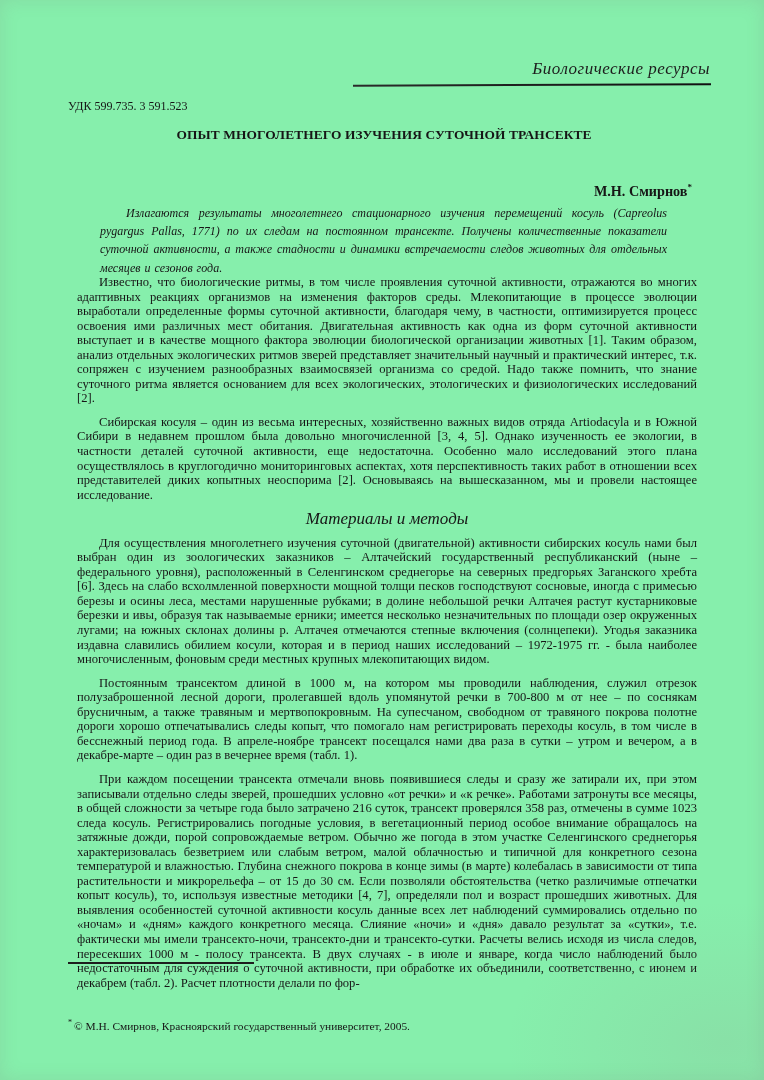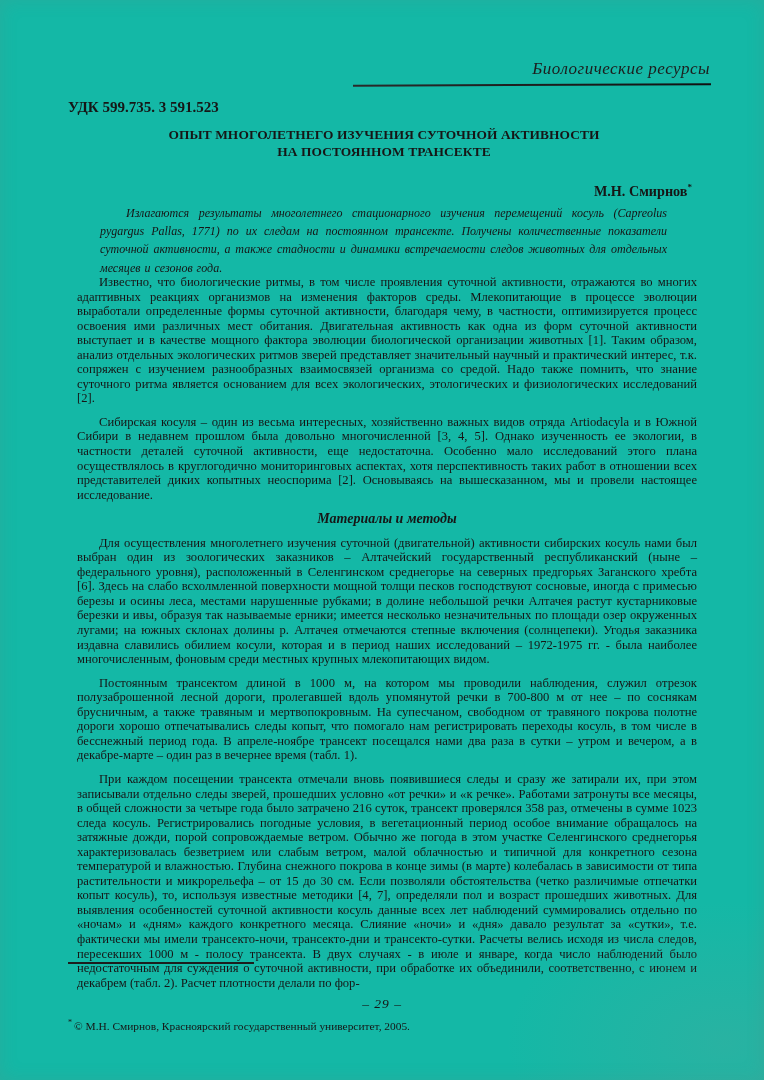--- a/index.html
+++ b/index.html
@@ -1,20 +1,20 @@
 <!DOCTYPE html>
 <html lang="ru"><head>
 <meta charset="utf-8">
 <style>
   html,body{margin:0;padding:0;background:#e9e9e7;}
   .page{
     position:relative;
     width:764px;height:1080px;
     margin:0 auto;
-    background:#14b8a6;
+    background:#86efac;
     color:#161616;
     font-family:"Liberation Serif","DejaVu Serif",serif;
     overflow:hidden;
     box-shadow:inset 0 0 18px rgba(120,120,115,0.18);
   }
   .page::after{
     content:"";position:absolute;right:0;bottom:0;width:260px;height:180px;
     background:radial-gradient(ellipse at 85% 80%, rgba(150,148,140,0.16), rgba(150,148,140,0) 70%);
     pointer-events:none;
   }
@@ -23,22 +23,21 @@
     font-style:italic;font-size:17px;letter-spacing:0.5px;
     color:#1d1d1d;
   }
   .header-rule{
     position:absolute;top:84px;left:353px;right:53px;height:2.2px;
     background:linear-gradient(to right,#2a2a2a,#111);
     transform:rotate(-0.25deg);
   }
   .udc{
     position:absolute;top:99px;left:68px;
-    font-size:15px;
-    font-weight:bold;
+    font-size:12px;
   }
   .title-block{
     position:absolute;top:127px;left:62px;width:644px;
     text-align:center;font-weight:bold;
     font-size:13.4px;line-height:16.6px;
     letter-spacing:0.1px;
   }
   .title-line{display:block;}
   .author-line{
     position:absolute;top:182px;right:72px;
@@ -53,22 +52,22 @@
   }
   .body-col{
     position:absolute;top:266px;left:68px;width:638px;
     font-size:12.6px;line-height:14.55px;
     text-align:justify;
   }
   .body-par{margin:9px;text-indent:22px;}
   .section-heading{
     margin:10px 0 0 0;
     text-align:center;
-    font-weight:bold;font-style:italic;
-    font-size:14px;line-height:14.55px;
+    font-weight:normal;font-style:italic;
+    font-size:17px;line-height:14.55px;
   }
   .footnote-rule{
     position:absolute;top:962px;left:68px;width:186px;height:2px;
     background:#1d1d1d;
   }
   .footnote{
     position:absolute;top:1018px;left:68px;width:600px;
     font-size:11.4px;
   }
   .footnote sup{font-size:8px;margin-right:2px;}
@@ -83,36 +82,34 @@
 
 <div class="page">
 
   <div class="journal-header">Биологические ресурсы</div>
 
   <div class="header-rule"></div>
 
   <div class="udc">УДК 599.735. 3 591.523</div>
 
   <div class="title-block">
-    <span class="title-line">ОПЫТ МНОГОЛЕТНЕГО ИЗУЧЕНИЯ СУТОЧНОЙ АКТИВНОСТИ</span>
-    <span class="title-line">НА ПОСТОЯННОМ ТРАНСЕКТЕ</span>
+    <span class="title-line">ОПЫТ МНОГОЛЕТНЕГО ИЗУЧЕНИЯ СУТОЧНОЙ ТРАНСЕКТЕ</span>
   </div>
 
   <div class="author-line"><span>М.Н. Смирнов</span><sup>*</sup></div>
 
   <div class="abstract">Излагаются результаты многолетнего стационарного изучения перемещений косуль (Capreolus pygargus Pallas, 1771) по их следам на постоянном трансекте. Получены количественные показатели суточной активности, а также стадности и динамики встречаемости следов животных для отдельных месяцев и сезонов года.</div>
 
   <div class="body-col">
     <p class="body-par">Известно, что биологические ритмы, в том числе проявления суточной активности, отражаются во многих адаптивных реакциях организмов на изменения факторов среды. Млекопитающие в процессе эволюции выработали определенные формы суточной активности, благодаря чему, в частности, оптимизируется процесс освоения ими различных мест обитания. Двигательная активность как одна из форм суточной активности выступает и в качестве мощного фактора эволюции биологической организации животных [1]. Таким образом, анализ отдельных экологических ритмов зверей представляет значительный научный и практический интерес, т.к. сопряжен с изучением разнообразных взаимосвязей организма со средой. Надо также помнить, что знание суточного ритма является основанием для всех экологических, этологических и физиологических исследований [2].</p>
     <p class="body-par">Сибирская косуля – один из весьма интересных, хозяйственно важных видов отряда Artiodacyla и в Южной Сибири в недавнем прошлом была довольно многочисленной [3, 4, 5]. Однако изученность ее экологии, в частности деталей суточной активности, еще недостаточна. Особенно мало исследований этого плана осуществлялось в круглогодично мониторинговых аспектах, хотя перспективность таких работ в отношении всех представителей диких копытных неоспорима [2]. Основываясь на вышесказанном, мы и провели настоящее исследование.</p>
     <p class="section-heading">Материалы и методы</p>
     <p class="body-par">Для осуществления многолетнего изучения суточной (двигательной) активности сибирских косуль нами был выбран один из зоологических заказников – Алтачейский государственный республиканский (ныне – федерального уровня), расположенный в Селенгинском среднегорье на северных предгорьях Заганского хребта [6]. Здесь на слабо всхолмленной поверхности мощной толщи песков господствуют сосновые, иногда с примесью березы и осины леса, местами нарушенные рубками; в долине небольшой речки Алтачея растут кустарниковые березки и ивы, образуя так называемые ерники; имеется несколько незначительных по площади озер окруженных лугами; на южных склонах долины р. Алтачея отмечаются степные включения (солнцепеки). Угодья заказника издавна славились обилием косули, которая и в период наших исследований – 1972-1975 гг. - была наиболее многочисленным, фоновым среди местных крупных млекопитающих видом.</p>
     <p class="body-par">Постоянным трансектом длиной в 1000 м, на котором мы проводили наблюдения, служил отрезок полузаброшенной лесной дороги, пролегавшей вдоль упомянутой речки в 700-800 м от нее – по соснякам брусничным, а также травяным и мертвопокровным. На супесчаном, свободном от травяного покрова полотне дороги хорошо отпечатывались следы копыт, что помогало нам регистрировать переходы косуль, в том числе в бесснежный период года. В апреле-ноябре трансект посещался нами два раза в сутки – утром и вечером, а в декабре-марте – один раз в вечернее время (табл. 1).</p>
     <p class="body-par">При каждом посещении трансекта отмечали вновь появившиеся следы и сразу же затирали их, при этом записывали отдельно следы зверей, прошедших условно «от речки» и «к речке». Работами затронуты все месяцы, в общей сложности за четыре года было затрачено 216 суток, трансект проверялся 358 раз, отмечены в сумме 1023 следа косуль. Регистрировались погодные условия, в вегетационный период особое внимание обращалось на затяжные дожди, порой сопровождаемые ветром. Обычно же погода в этом участке Селенгинского среднегорья характеризовалась безветрием или слабым ветром, малой облачностью и типичной для конкретного сезона температурой и влажностью. Глубина снежного покрова в конце зимы (в марте) колебалась в зависимости от типа растительности и микрорельефа – от 15 до 30 см. Если позволяли обстоятельства (четко различимые отпечатки копыт косуль), то, используя известные методики [4, 7], определяли пол и возраст прошедших животных. Для выявления особенностей суточной активности косуль данные всех лет наблюдений суммировались отдельно по «ночам» и «дням» каждого конкретного месяца. Слияние «ночи» и «дня» давало результат за «сутки», т.е. фактически мы имели трансекто-ночи, трансекто-дни и трансекто-сутки. Расчеты велись исходя из числа следов, пересекших 1000 м - полосу трансекта. В двух случаях - в июле и январе, когда число наблюдений было недостаточным для суждения о суточной активности, при обработке их объединили, соответственно, с июнем и декабрем (табл. 2). Расчет плотности делали по фор-</p>
   </div>
 
   <div class="footnote-rule"></div>
 
   <div class="footnote"><sup>*</sup><span>© М.Н. Смирнов, Красноярский государственный университет, 2005.</span></div>
 
-  <div class="page-number">– 29 –</div>
 
 </div>
 
 </body></html>

